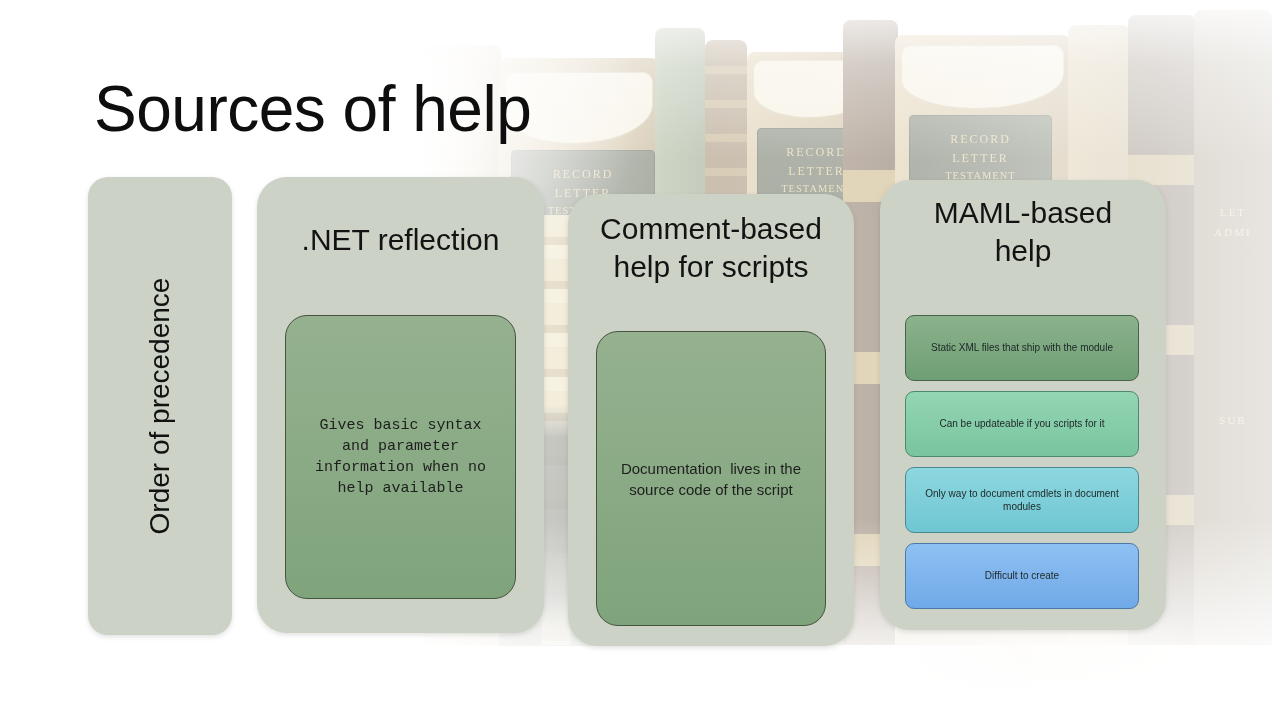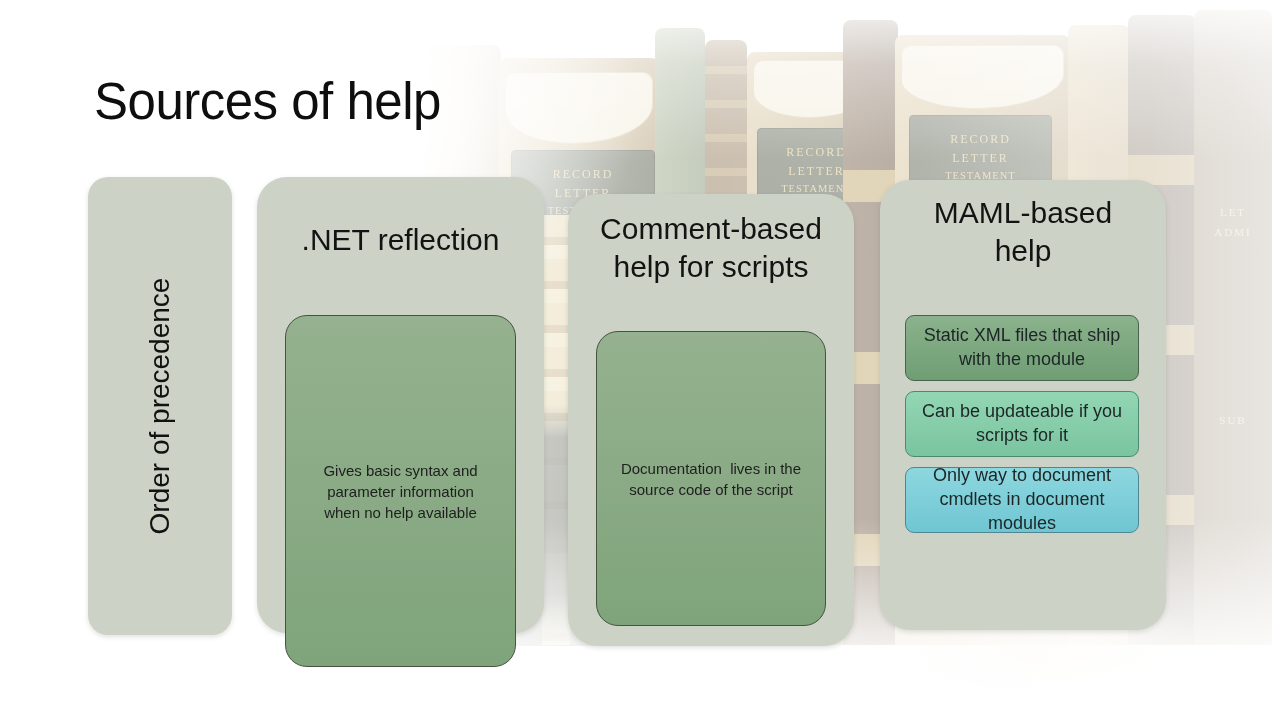--- a/index.html
+++ b/index.html
@@ -58,46 +58,46 @@
   .gl1{top:196px;} .gl2{top:216px;} .gl3{top:404px;}
   .bg-blob{position:absolute;left:900px;top:588px;width:310px;height:150px;border-radius:50%;
        background:radial-gradient(closest-side,#e9ddc2,rgba(233,221,194,0));}
   
   .bg-wash{position:absolute;inset:0;
     background:
       radial-gradient(ellipse 520px 300px at 120px 110px,#ffffff 55%,rgba(255,255,255,0) 100%),
       linear-gradient(to right,#ffffff 0%,#ffffff 29%,rgba(255,255,255,0.60) 40%,rgba(255,255,255,0.34) 52%,rgba(255,255,255,0.40) 72%,rgba(255,255,255,0.62) 90%,rgba(255,255,255,0.80) 100%),
       linear-gradient(to bottom,rgba(255,255,255,0.92) 0%,rgba(255,255,255,0.55) 9%,rgba(255,255,255,0.30) 22%,rgba(255,255,255,0.30) 72%,rgba(255,255,255,0.88) 90%,#ffffff 97%);}
   
-  .title{position:absolute;left:94px;top:72px;margin:0;font-size:51px;font-weight:400;
+  .title{position:absolute;left:94px;top:72px;margin:0;font-size:64px;font-weight:400;
        letter-spacing:-0.5px;color:#0e0e0e;z-index:5;}
   .panel{position:absolute;background:#ccd2c6;border-radius:30px;z-index:4;
        box-shadow:0 2px 5px rgba(80,90,75,0.18);}
   .panel-precedence{left:88px;top:177px;width:144px;height:458px;border-radius:20px;}
   .precedence-label{position:absolute;left:50%;top:50%;
        transform:translate(-50%,-50%) rotate(-90deg);white-space:nowrap;
        font-size:28px;color:#111111;}
   .col-net{left:257px;top:177px;width:287px;height:456px;}
   .col-comment{left:568px;top:194px;width:286px;height:452px;}
   .col-maml{left:880px;top:180px;width:286px;height:450px;}
   .col-heading{text-align:center;font-size:30px;line-height:1.26;color:#131313;}
   .col-net .col-heading{margin-top:44px;}
   .col-comment .col-heading{margin-top:16px;padding:0 24px;}
   .col-maml .col-heading{margin-top:14px;padding:0 44px;}
   .big-box{position:absolute;border-radius:22px;border:1px solid #46533f;
        background:linear-gradient(180deg,#95b18f 0%,#7fa47b 100%);
        display:flex;align-items:center;justify-content:center;box-sizing:border-box;}
-  .col-net .big-box{left:28px;top:138px;width:231px;height:352px;}
+  .col-net .big-box{left:28px;top:138px;width:231px;height:284px;font-family:Liberation Mono, monospace;}
   .col-comment .big-box{left:28px;top:137px;width:230px;height:295px;align-items:center;}
   .big-box-text{font-size:15px;line-height:1.4;color:#1e1e1e;text-align:center;
        padding:0 22px;white-space:pre-wrap;}
   .maml-items{position:absolute;left:25px;top:135px;width:234px;}
   .maml-item{height:66px;margin-bottom:10px;border-radius:9px;box-sizing:border-box;
        display:flex;align-items:center;justify-content:center;text-align:center;
-       font-size:18px;line-height:1.32;color:#1c2626;padding:0 12px;}
+       font-size:10px;line-height:1.32;color:#1c2626;padding:0 12px;}
   .mi-green{background:linear-gradient(180deg,#8bb28c,#6f9e74);border:1px solid #48634b;}
   .mi-mint {background:linear-gradient(180deg,#93d6b4,#7ac4a0);border:1px solid #4b8a6e;}
   .mi-cyan {background:linear-gradient(180deg,#8dd7df,#6fc6d3);border:1px solid #4d8793;}
   .mi-blue {background:linear-gradient(180deg,#8ec1f3,#70a9e8);border:1px solid #4c79a8;}
 </style>
 </head>
 <body>
 
 <div class="slide">
 
@@ -167,16 +167,17 @@
       <div class="big-box-text">Documentation  lives in the source code of the script</div>
     </div>
   </div>
 
   <div class="panel col-maml">
     <div class="col-heading">MAML-based help</div>
     <div class="maml-items">
       <div class="maml-item mi-green">Static XML files that ship with the module</div>
       <div class="maml-item mi-mint">Can be updateable if you scripts for it</div>
       <div class="maml-item mi-cyan">Only way to document cmdlets in document modules</div>
+      <div class="maml-item mi-blue">Difficult to create</div>
     </div>
   </div>
 
 </div>
 
 </body></html>

